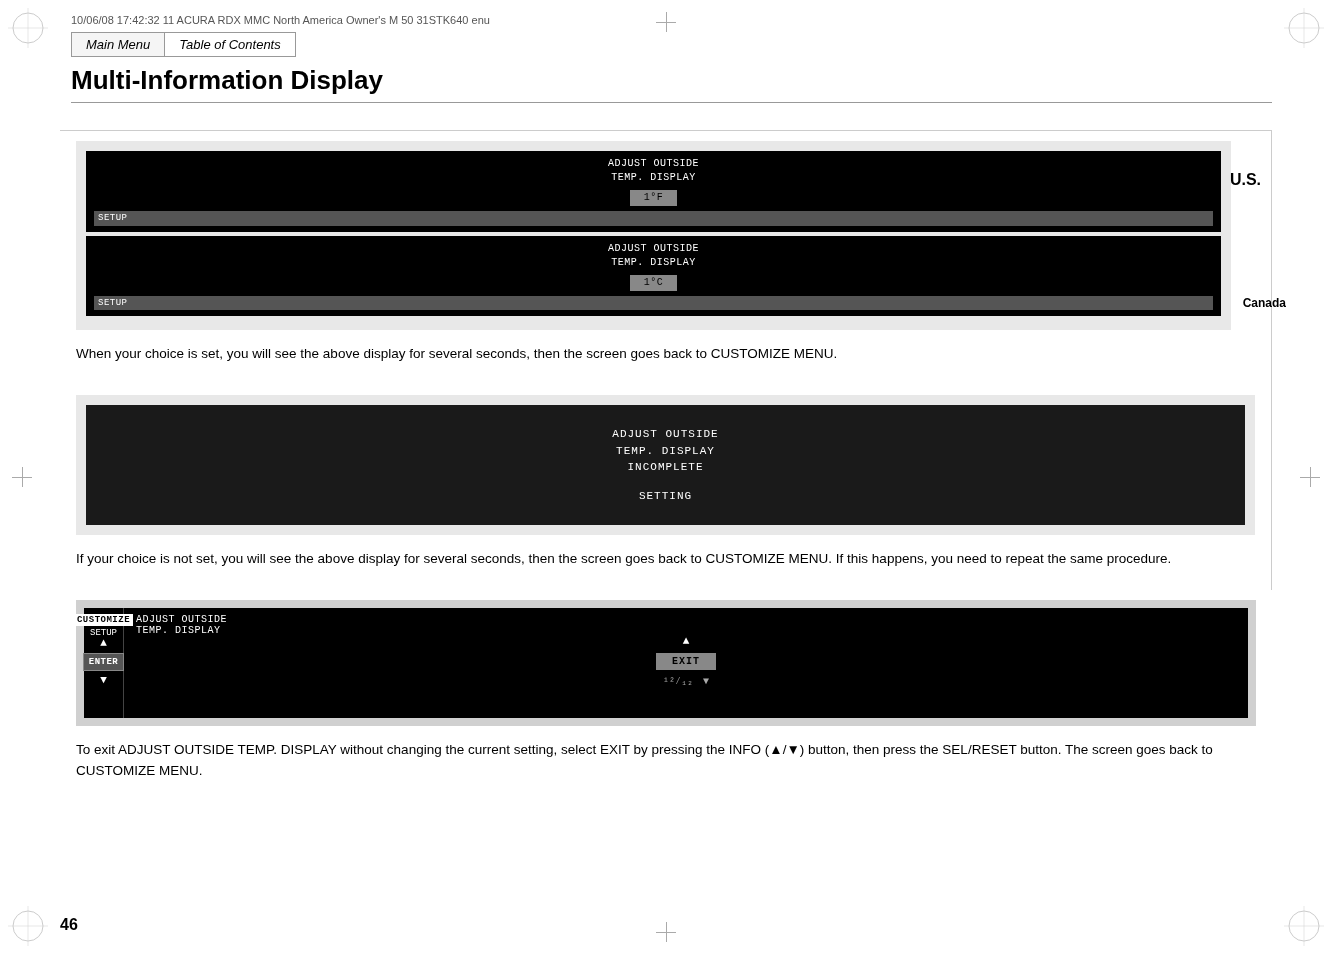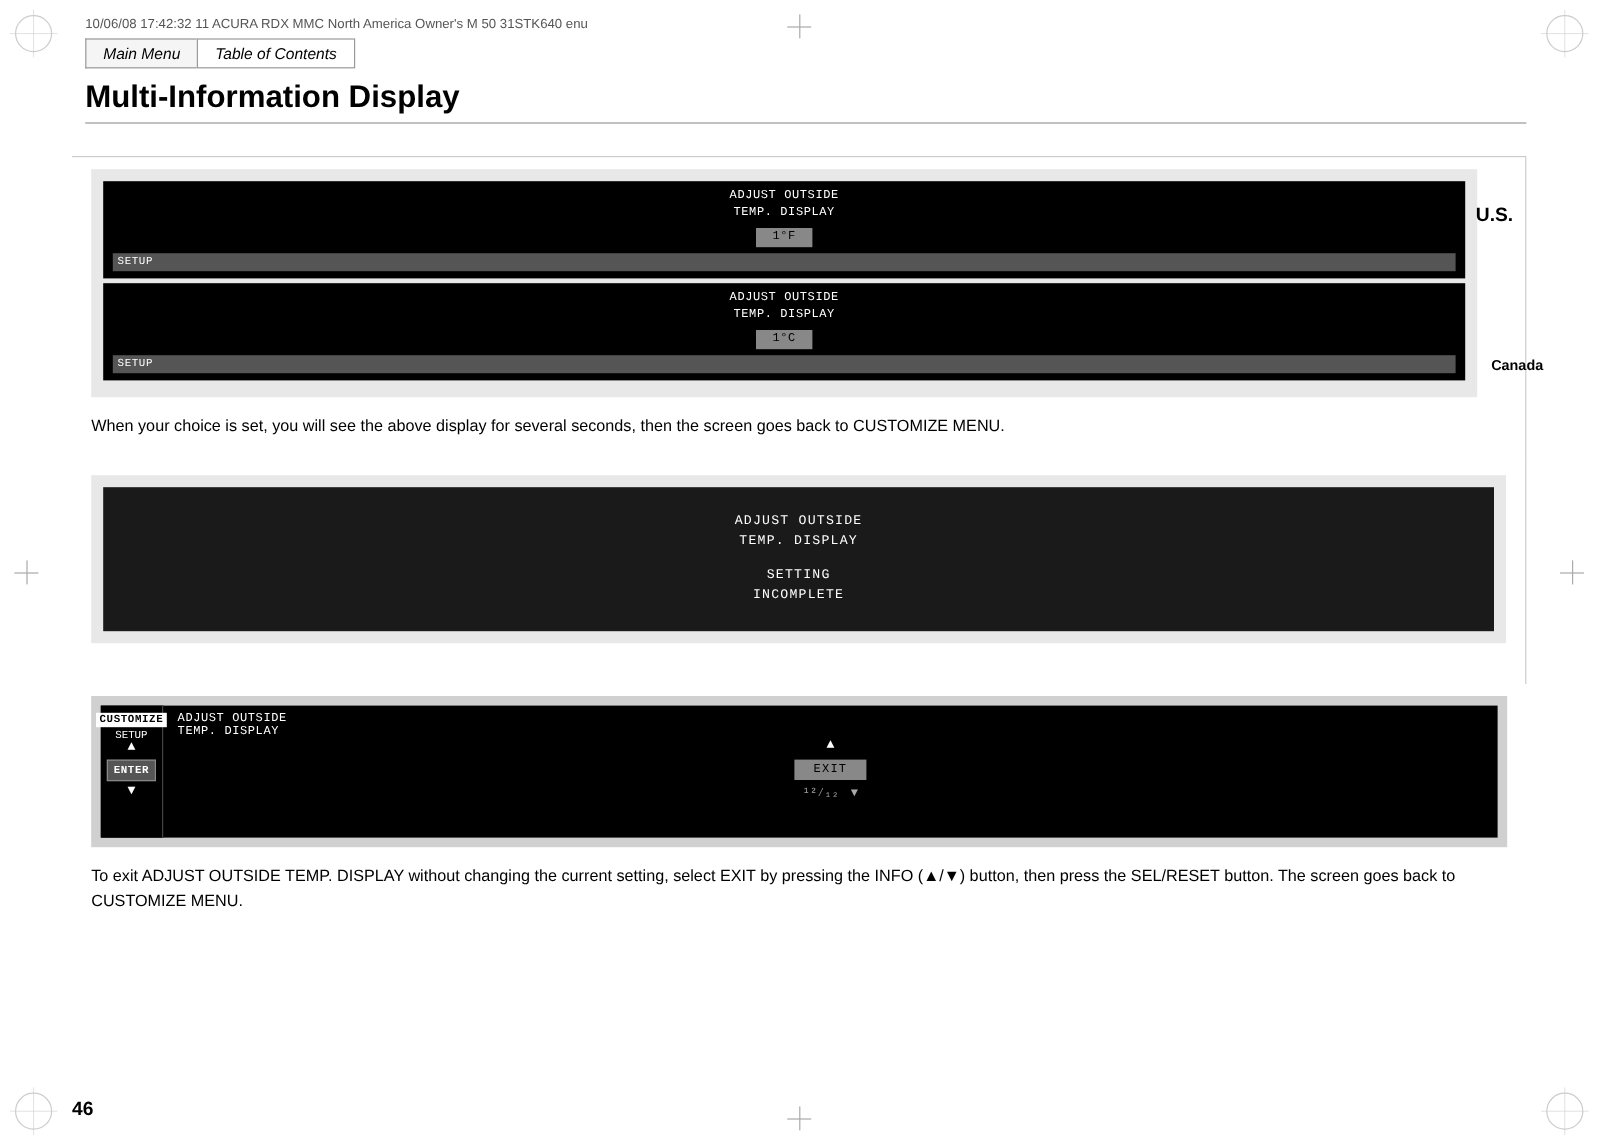--- a/index.html
+++ b/index.html
@@ -204,21 +204,21 @@
       flex-direction: row;
       min-height: 110px;
     }
 
     .screen3-left {
       background: #000;
       padding: 6px 4px;
       display: flex;
       flex-direction: column;
       align-items: center;
-      width: 52px;
+      width: 40px;
       border-right: 1px solid #444;
     }
 
     .screen3-right {
       flex: 1;
       padding: 6px 8px;
       text-align: center;
     }
 
     .customize-label {
@@ -260,21 +260,21 @@
       display: flex;
       flex-direction: column;
       align-items: center;
       justify-content: center;
     }
 
     .exit-label {
       background: #888;
       color: #000;
       font-size: 10px;
-      font-weight: normal;
+      font-weight: bold;
       padding: 3px 16px;
       margin-top: 6px;
       letter-spacing: 1px;
     }
 
     .fraction-display {
       color: #aaa;
       font-size: 10px;
       margin-top: 6px;
     }
@@ -394,24 +394,25 @@
         <span class="label-canada">Canada</span>
       </div>
       <p class="col-text">When your choice is set, you will see the above display for several seconds, then the screen goes back to CUSTOMIZE MENU.</p>
     </div>
 
     <div class="column">
       <div class="screen-container">
         <div class="screen2-inner">
           <div>ADJUST OUTSIDE</div>
           <div>TEMP. DISPLAY</div>
+          <div>INCOMPLETE</div>
           <div style="margin-top: 12px;">SETTING</div>
-          <div>INCOMPLETE</div>
         </div>
       </div>
+      <p class="col-text">If your choice is not set, you will see the above display for several seconds, then the screen goes back to CUSTOMIZE MENU. If this happens, you need to repeat the same procedure.</p>
     </div>
 
     <div class="column">
       <div class="screen3-outer">
         <div class="screen3-inner">
 
           <div class="screen3-left">
             <div class="customize-label">CUSTOMIZE</div>
             <div class="setup-label">SETUP</div>
             <div class="arrow-up">▲</div>

